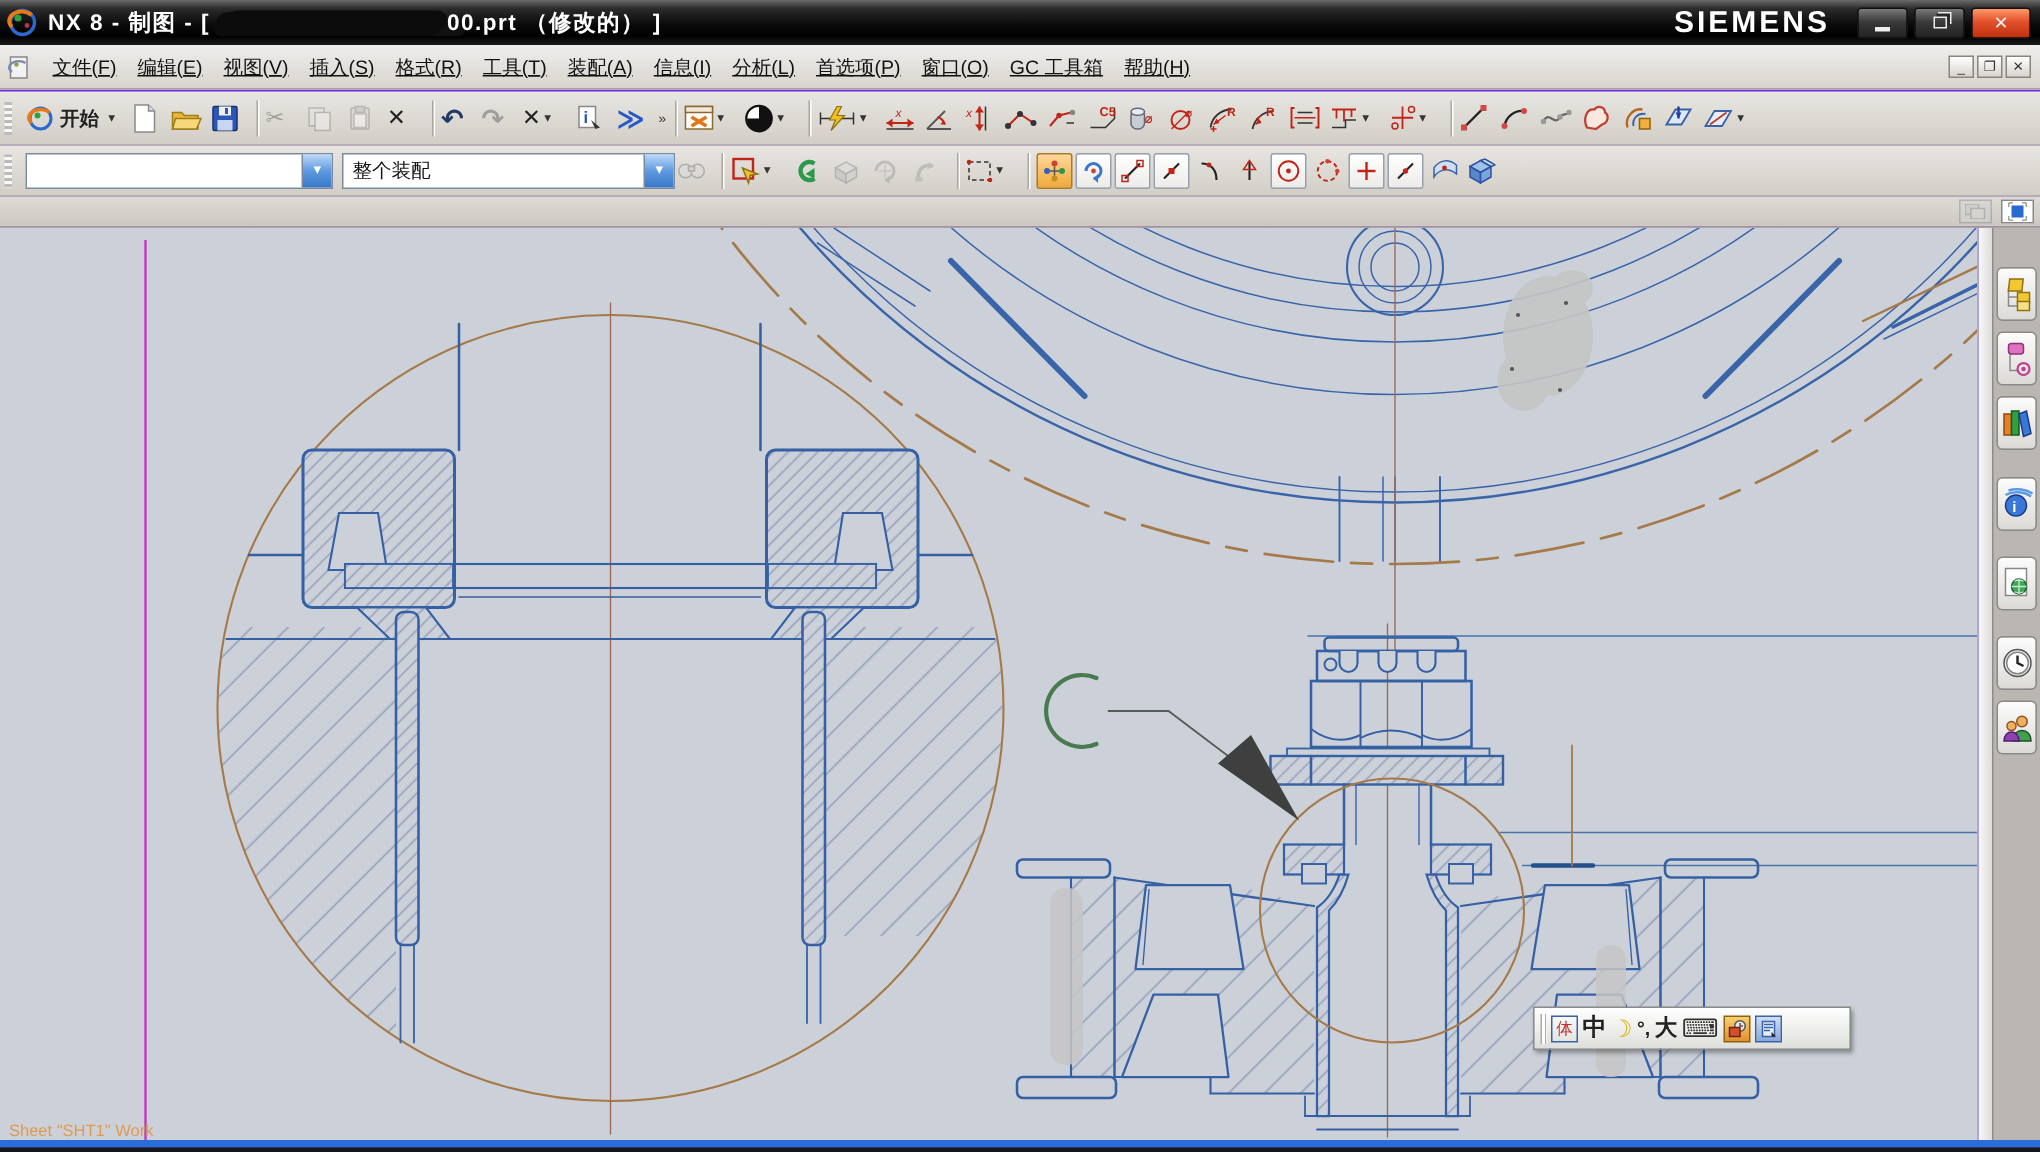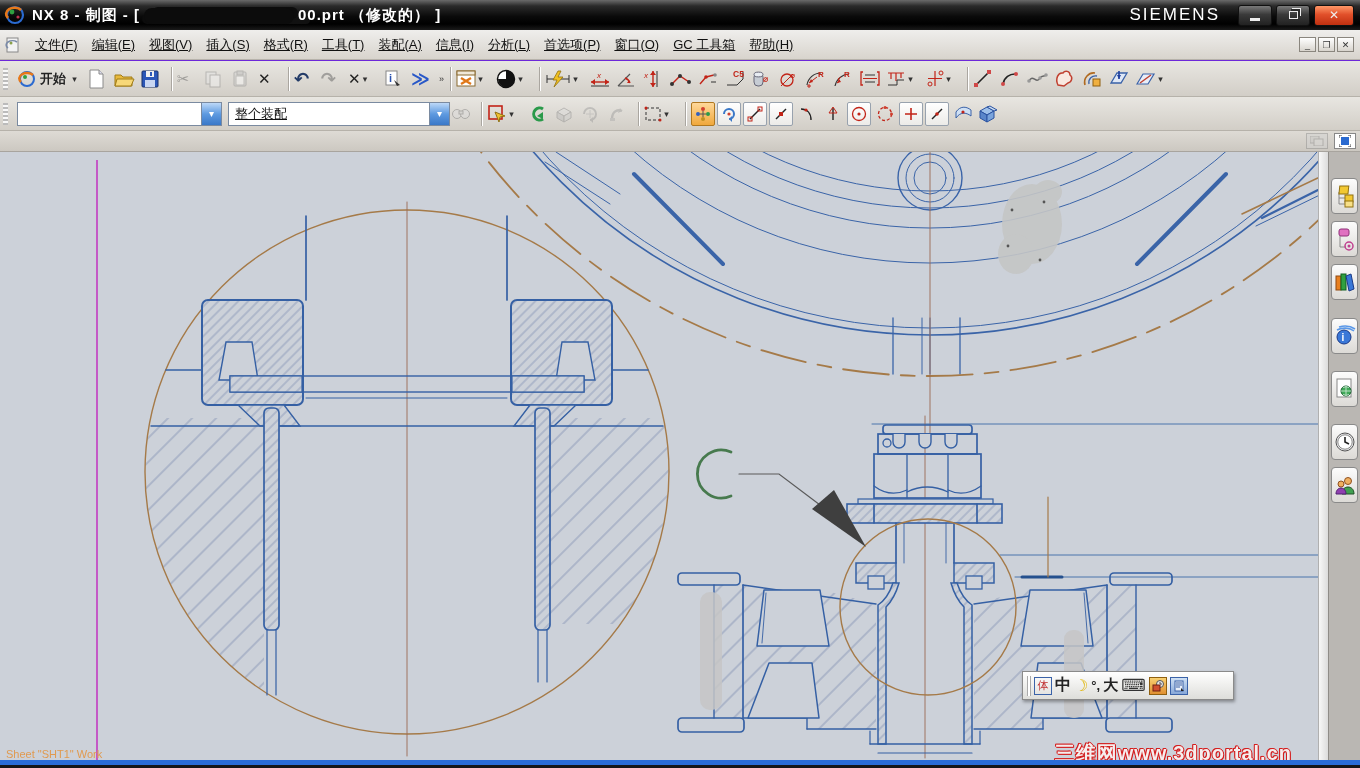--- a/index.html
+++ b/index.html
@@ -6,21 +6,21 @@
   *{box-sizing:border-box;font-family:"Liberation Sans","DejaVu Sans",sans-serif;}
   #screen{position:relative;width:1360px;height:768px;overflow:hidden;background:#6d28d9;}
 
   
   #titlebar{position:absolute;left:0;top:0;width:1360px;height:30px;
     background:linear-gradient(#6a6a6a 0%,#2a2a2a 20%,#0a0a0a 55%,#000 80%,#1a1a1a 100%);
     display:flex;align-items:center;color:#fff;}
   #titlebar .ttext{font-weight:bold;font-size:15px;letter-spacing:1px;white-space:nowrap;}
   .scribble{display:inline-block;width:150px;height:16px;background:#0c0c0c;border-radius:8px;
     box-shadow:6px -3px 0 -2px #0c0c0c, -5px 3px 0 -3px #0c0c0c, 20px 4px 0 -4px #111;vertical-align:middle;margin:0 4px;}
-  #brand{font-weight:normal;font-size:17px;letter-spacing:2px;margin-left:auto;margin-right:18px;}
+  #brand{font-weight:bold;font-size:20px;letter-spacing:2px;margin-left:auto;margin-right:18px;}
   .winbtn{width:34px;height:21px;border-radius:3px;margin-right:4px;display:flex;align-items:center;justify-content:center;
     background:linear-gradient(#7a7a7a,#3a3a3a 45%,#222);border:1px solid #111;color:#eee;font-size:12px;font-weight:bold;}
   .winbtn.close{background:linear-gradient(#ff9868,#e1502a 45%,#c03010);width:40px;margin-right:6px;}
   .wb-min{display:block;width:10px;height:3px;background:#eee;margin-top:8px;}
   .wb-restore{display:block;width:9px;height:8px;border:1px solid #eee;box-shadow:2px -2px 0 -0px #2a2a2a,3px -3px 0 0px #eee;}
 
   
   #menubar{position:absolute;left:0;top:30px;width:1360px;height:30px;background:linear-gradient(#efeeec,#d8d4cd);
     border-bottom:1px solid #b6b2aa;display:flex;align-items:center;font-size:13px;color:#111;}
   .menu-item{padding:4px 7px;white-space:nowrap;text-decoration:underline;}
@@ -36,21 +36,21 @@
   #row2{top:97px;height:34px;}
   .grip{width:5px;height:22px;margin:0 3px;background:repeating-linear-gradient(#bbb 0 2px,#f8f8f8 2px 4px);}
   .sep{width:1px;height:24px;background:#aaa6a0;box-shadow:1px 0 0 #fff;margin:0 4px;}
   .tb{width:27px;height:27px;display:flex;align-items:center;justify-content:flex-start;border:1px solid transparent;border-radius:2px;}
   .tb svg{display:block;}
   .car{font-size:9px;color:#333;width:9px;text-align:center;}
   .gly{font-size:15px;line-height:1;}
   .dis{opacity:.45;filter:grayscale(1);}
   #start{display:flex;align-items:center;gap:4px;padding:2px 6px;font-size:13px;font-weight:bold;color:#222;}
   .combo{height:24px;background:#fff;border:1px solid #7a8aa0;display:flex;align-items:center;margin-left:6px;}
-  .combo .cval{flex:1;font-size:13px;padding:0 6px;color:#111;white-space:nowrap;overflow:hidden;text-decoration:underline;}
+  .combo .cval{flex:1;font-size:13px;padding:0 6px;color:#111;white-space:nowrap;overflow:hidden;}
   .combo .cbtn{width:20px;height:100%;background:linear-gradient(#bcd8f8,#5e9ae0 50%,#3a78c8);border-left:1px solid #7a8aa0;
     color:#fff;display:flex;align-items:center;justify-content:center;font-size:10px;}
   .snapbtn{width:24px;height:24px;border:1px solid #98a2ae;background:linear-gradient(#ffffff,#ecebe8);border-radius:2px;
     display:flex;align-items:center;justify-content:center;margin:0 1px;}
   .snapbtn.pressed{background:linear-gradient(#ffd89a,#f0a83c);border-color:#b07820;}
 
   
   #band{position:absolute;left:0;top:131px;width:1360px;height:21px;background:linear-gradient(#dedbd5,#ccc8c1);
     border-bottom:1px solid #a8a49e;}
   .minibtn{position:absolute;top:2px;width:22px;height:16px;border:1px solid #888;background:#d6d3cd;
@@ -702,21 +702,20 @@
         <rect x="1064" y="478" width="20" height="88" rx="9" fill="#c5c6c6" opacity="0.85"></rect>
 
         <circle cx="928" cy="455" r="88" fill="none" stroke="#a57a48" stroke-width="1.4"></circle>
         <path d="M731,300 A24,24 0 1 0 731,344" fill="none" stroke="#477a4e" stroke-width="2.8"></path>
         <polyline points="739,322 779,322 824,356" fill="none" stroke="#5a5a5a" stroke-width="1.2"></polyline>
         <polygon points="866,395 812,357 834,338" fill="#3f3f3f"></polygon>
       </g>
     </svg>
 
     <div id="sheetstatus">Sheet "SHT1" Work</div>
-    <div id="watermark">三维网www.3dportal.cn</div>
 
     
     <div id="imebar">
       <span class="igrip"></span>
       <span class="imebox" style="color:#c03030;border-color:#3a62a8">体</span>
       <span class="imeitem imeitem" style="font-size:16px">中</span>
       <span class="imeitem moon">☽</span>
       <span class="imeitem" style="font-size:13px">°,</span>
       <span class="imeitem">大</span>
       <span class="imeitem" style="font-size:17px;color:#333">⌨</span>

